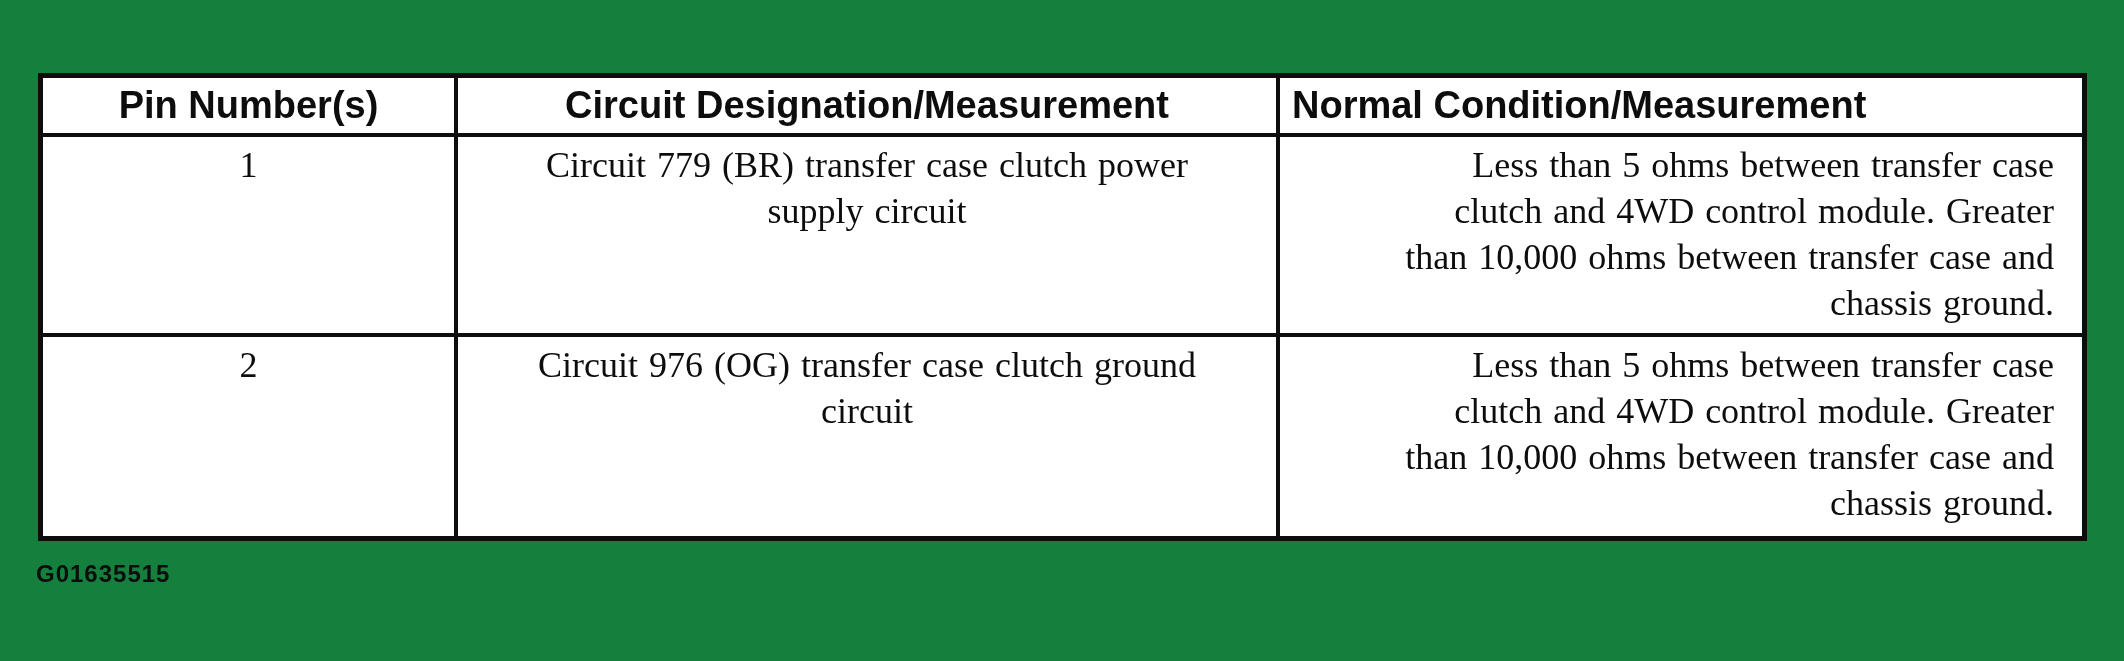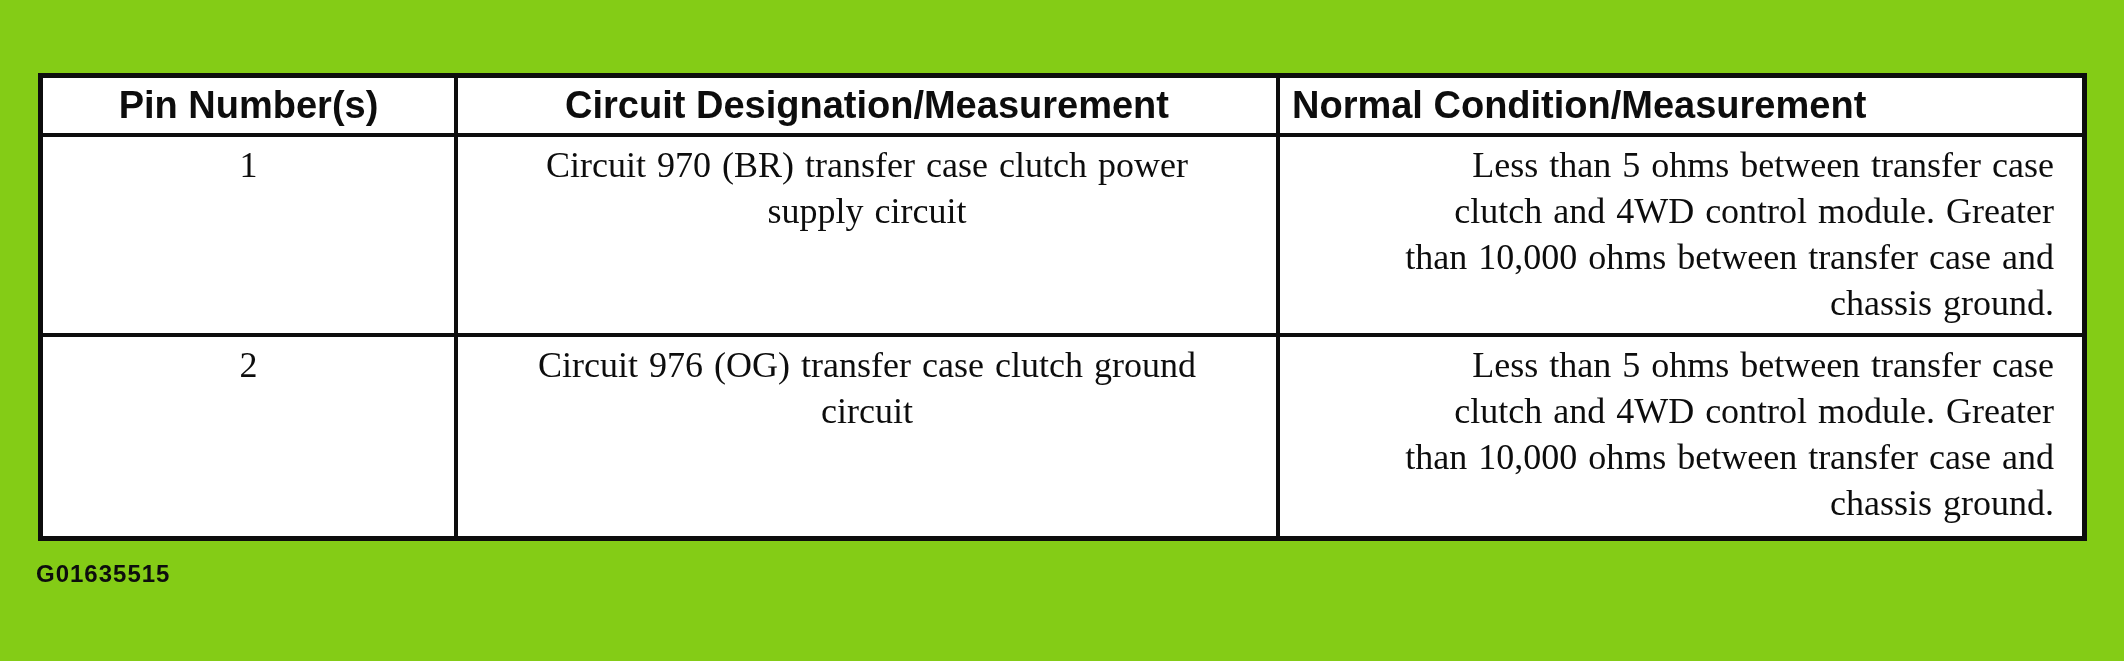--- a/index.html
+++ b/index.html
@@ -4,21 +4,21 @@
 <style>
   html, body {
     margin: 0;
     padding: 0;
     background: #ffffff;
   }
   .page {
     position: relative;
     width: 2124px;
     height: 661px;
-    background: #84cc16;
+    background: #15803d;
     overflow: hidden;
     color: #0d0d0d;
   }
   .spec-table {
     position: absolute;
     left: 38px;
     top: 73px;
     width: 2049px;
     height: 468px;
     box-sizing: border-box;
@@ -71,21 +71,21 @@
 
 <div class="page">
 
   <div class="spec-table">
 
     <div class="cell colsep rowsep hcell center">Pin Number(s)</div>
     <div class="cell colsep rowsep hcell center">Circuit Designation/Measurement</div>
     <div class="cell rowsep hcell left">Normal Condition/Measurement</div>
 
     <div class="cell colsep rowsep bcell center">1</div>
-    <div class="cell colsep rowsep bcell center">Circuit 970 (BR) transfer case clutch power
+    <div class="cell colsep rowsep bcell center">Circuit 779 (BR) transfer case clutch power
 supply circuit</div>
     <div class="cell rowsep bcell left">Less than 5 ohms between transfer case
 clutch and 4WD control module. Greater
 than 10,000 ohms between transfer case and
 chassis ground.</div>
 
     <div class="cell colsep bcell center">2</div>
     <div class="cell colsep bcell center">Circuit 976 (OG) transfer case clutch ground
 circuit</div>
     <div class="cell bcell left">Less than 5 ohms between transfer case

